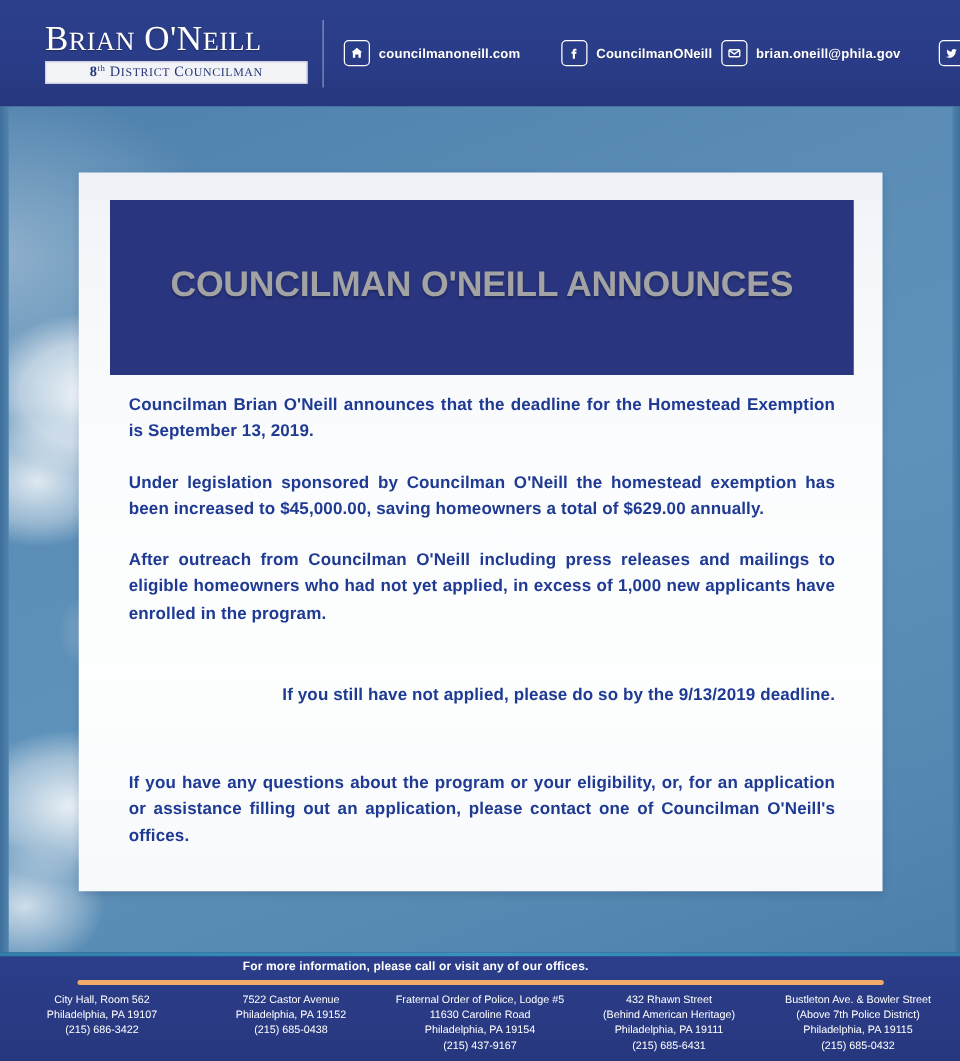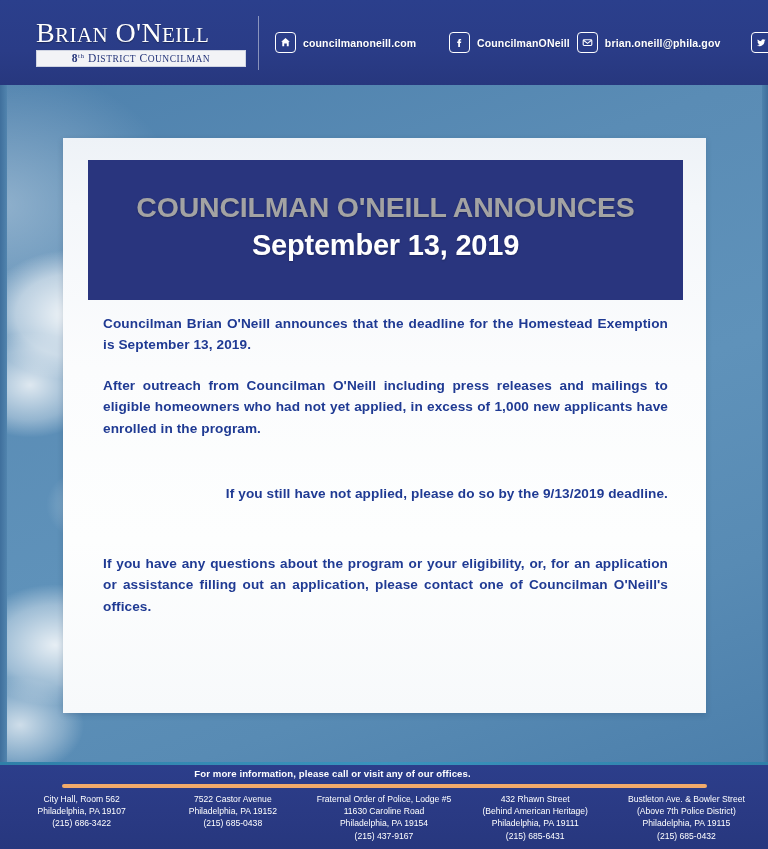--- a/index.html
+++ b/index.html
@@ -232,25 +232,25 @@
         </span>
       </div>
 
     </div>
   </div>
 
   <div class="panel">
 
     <div class="title-block">
       <div class="t1">COUNCILMAN O'NEILL ANNOUNCES</div>
-      <div class="t3">September 13, 2019</div>
     </div>
 
     <div class="body-text">
       <p class="para">Councilman Brian O'Neill announces that the deadline for the Homestead Exemption is September 13, 2019.</p>
+      <p class="para">Under legislation sponsored by Councilman O'Neill the homestead exemption has been increased to $45,000.00, saving homeowners a total of $629.00 annually.</p>
       <p class="para gap-xl">After outreach from Councilman O'Neill including press releases and mailings to eligible homeowners who had not yet applied, in excess of 1,000 new applicants have enrolled in the program.</p>
       <p class="para nojust gap-xl">If you still have not applied, please do so by the 9/13/2019 deadline.</p>
       <p class="para">If you have any questions about the program or your eligibility, or, for an application or assistance filling out an application, please contact one of Councilman O'Neill's offices.</p>
     </div>
 
   </div>
 
   <div class="footer">
     <div class="foot-top-rule"></div>
     <div class="foot-note">For more information, please call or visit any of our offices.</div>

